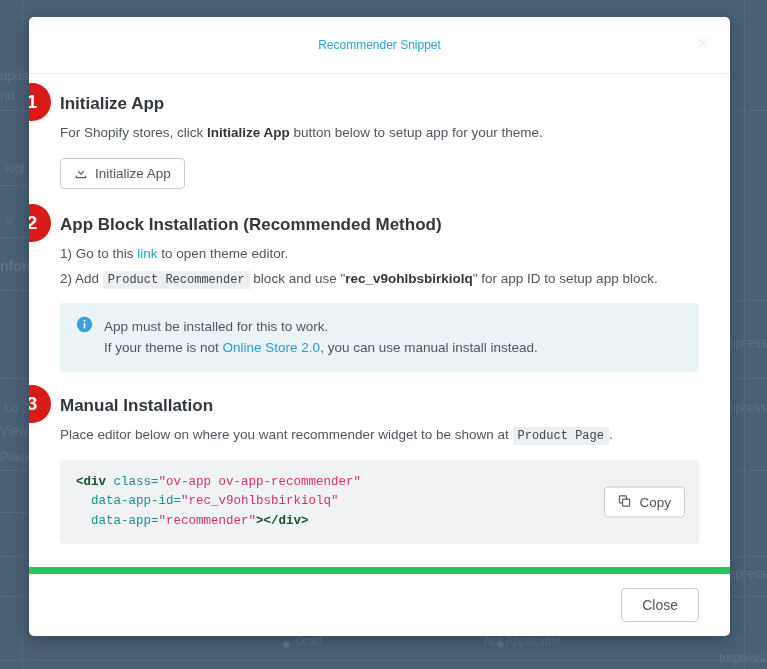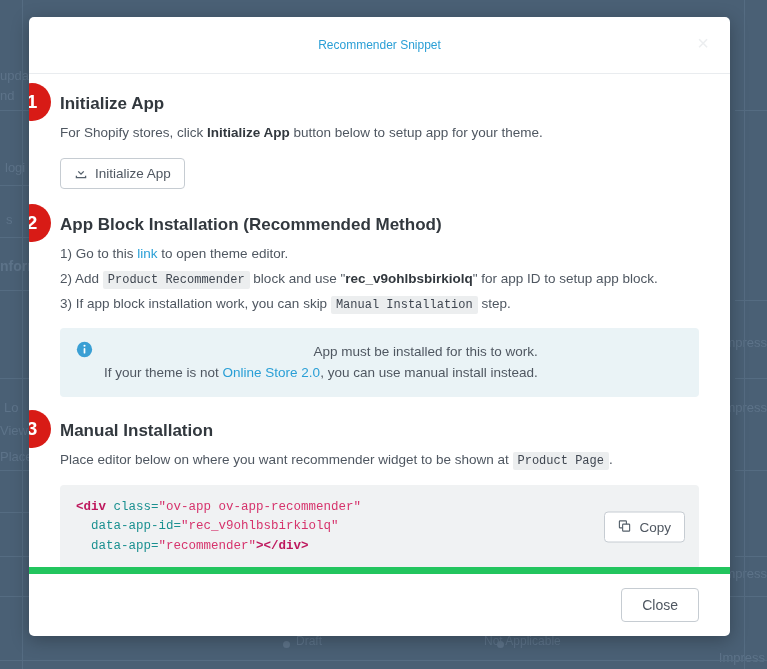--- a/index.html
+++ b/index.html
@@ -171,42 +171,41 @@
 
   
   .alert {
     background: #eaf3f6;
     border-radius: 4px;
     padding: 13px 16px;
     margin: 13px 0 0 0;
     display: flex;
     gap: 11px;
     align-items: flex-start;
-    text-align: right;
   }
   .alert-body { font-size: 13.5px; color: #4f5761; line-height: 1.6; }
 
   
   .codeblock {
     position: relative;
     background: #f0f2f3;
     border-radius: 4px;
     padding: 13px 16px;
     margin-top: 14px;
     min-height: 72px;
   }
   pre.code {
     margin: 0;
     font-family: "Liberation Mono", monospace;
     font-size: 12.5px;
     line-height: 1.55;
     color: #2d3640;
     white-space: pre;
   }
-  .tok-tag   { color: #be185d; font-weight: bold; }
+  .tok-tag   { color: #14532d; font-weight: bold; }
   .tok-attr  { color: #1a9090; }
   .tok-str   { color: #d6336c; }
 
   .copy-btn {
     position: absolute;
     right: 14px;
     top: 50%;
     transform: translateY(-50%);
   }
 </style>
@@ -278,21 +277,20 @@
     </div>
 
     <div class="section" style="margin-bottom:24px;">
       <div class="badge">2</div>
       <h3 class="section-title">App Block Installation (Recommended Method)</h3>
 
       <p class="section-desc"><span>1) Go to this </span><a class="link" href="#">link</a><span> to open theme editor.</span></p>
 
       <p class="section-desc"><span>2) Add </span><code class="chip">Product Recommender</code><span> block and use "</span><b>rec_v9ohlbsbirkiolq</b><span>" for app ID to setup app block.</span></p>
 
-      <p class="section-desc"><span>3) If app block installation work, you can skip </span><code class="chip">Manual Installation</code><span> step.</span></p>
 
       <div class="alert">
         <span>
           <svg class="icon-svg" width="17" height="17" viewBox="0 0 20 20">
             <circle cx="10" cy="10" r="9" fill="#3a9fd4"></circle>
             <rect x="9" y="8.2" width="2" height="6.6" rx="1" fill="#ffffff"></rect>
             <circle cx="10" cy="5.6" r="1.25" fill="#ffffff"></circle>
           </svg>
         </span>
         <div class="alert-body">

